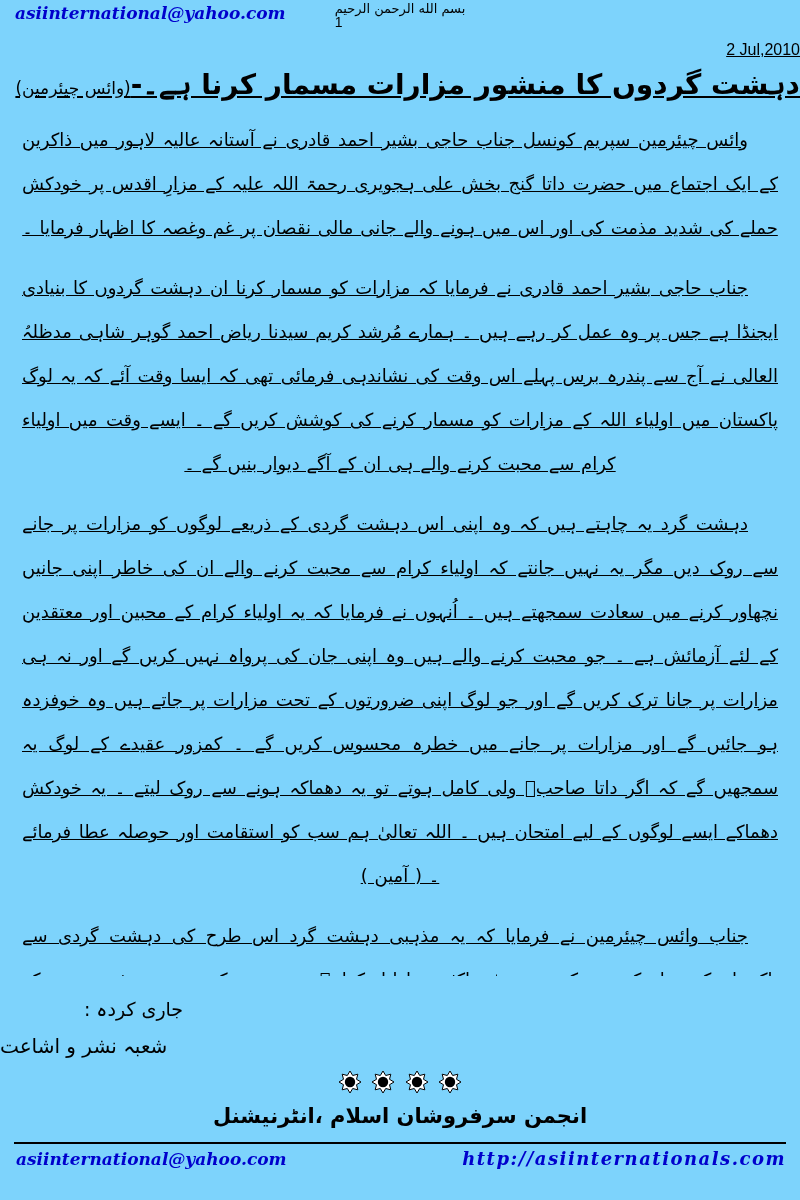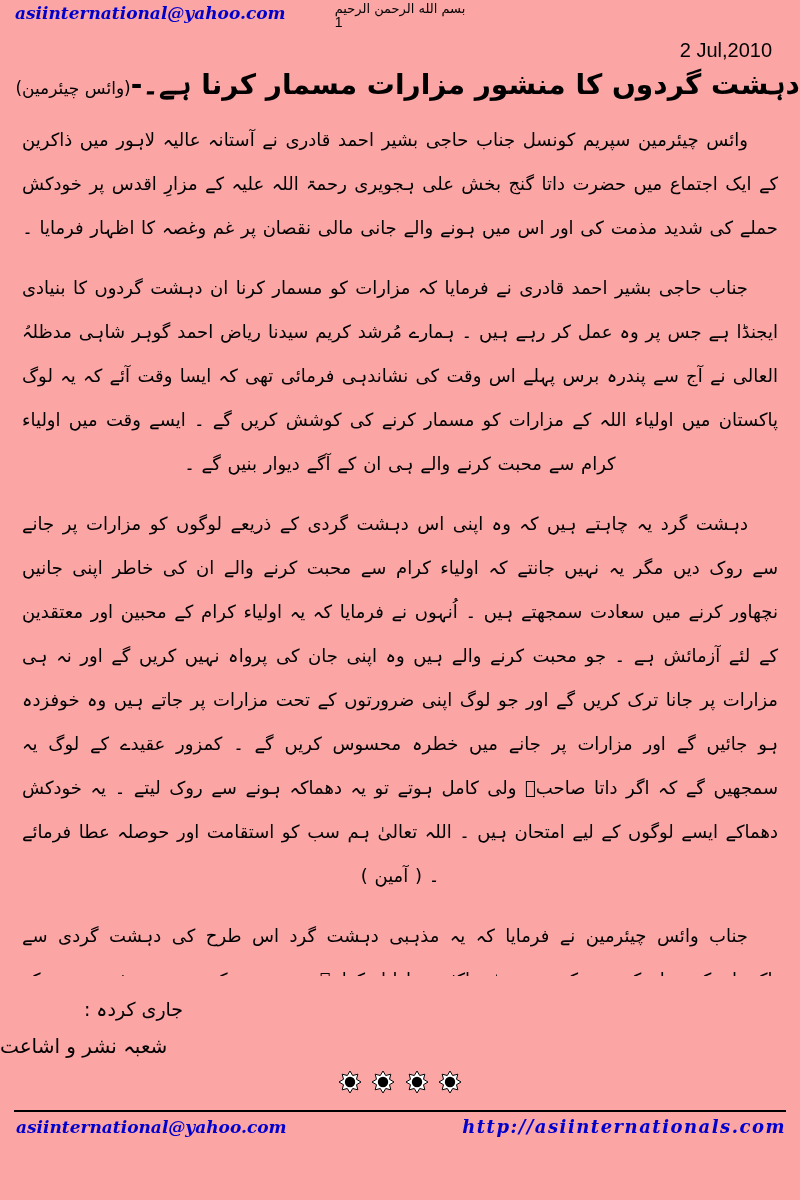--- a/index.html
+++ b/index.html
@@ -1,24 +1,25 @@
 <!DOCTYPE html>
 <html lang="ur"><head>
 <meta charset="utf-8">
 <style>
   * { margin: 0; padding: 0; box-sizing: border-box; }
   html, body { background: #ffffff; }
   .page {
     position: relative;
     width: 800px;
     height: 1200px;
-    background: #fca5a5;
+    background: #7dd3fc;
     color: #000000;
     overflow: hidden;
     font-family: "DejaVu Sans", sans-serif;
+    text-decoration: underline;
   }
   
   .top-row { position: relative; height: 40px; }
   .email-link {
     position: absolute; left: 15px; top: 3px;
     font-family: "DejaVu Serif", serif;
     font-style: italic; font-weight: bold;
     font-size: 17px; color: #0000cc;
     text-decoration: none;
   }
@@ -26,23 +27,23 @@
     position: absolute; left: 50%; top: 2px;
     transform: translateX(-50%);
     text-align: left; line-height: 1.1;
   }
   .bismillah { font-size: 13px; direction: rtl; white-space: nowrap; }
   .page-number {
     font-family: "Liberation Sans", sans-serif;
     font-size: 14px; margin-top: -1px;
   }
   .date-row {
-    text-align: right; padding-right: 28px;
+    text-align: right; 
     font-family: "Liberation Sans", sans-serif;
-    font-size: 20px; height: 22px; line-height: 20px;
+    font-size: 16px; height: 22px; line-height: 20px;
   }
   .heading {
     direction: rtl; text-align: center;
     font-weight: bold; font-size: 28px;
     line-height: 1.5; margin: 2px 0 8px 16px;
     white-space: nowrap;
   }
   .heading .subtitle { font-size: 17px; font-weight: normal; }
   
   .content {
@@ -139,20 +140,21 @@
       <svg width="24" height="24" viewBox="0 0 24 24">
         <polygon points="23,12 18.5,14.7 19.8,19.8 14.7,18.5 12,23 9.3,18.5 4.2,19.8 5.5,14.7 1,12 5.5,9.3 4.2,4.2 9.3,5.5 12,1 14.7,5.5 19.8,4.2 18.5,9.3" fill="#ffffff" stroke="#000000" stroke-width="1"></polygon>
         <circle cx="12" cy="12" r="5.2" fill="#000000"></circle>
       </svg>
       <svg width="24" height="24" viewBox="0 0 24 24">
         <polygon points="23,12 18.5,14.7 19.8,19.8 14.7,18.5 12,23 9.3,18.5 4.2,19.8 5.5,14.7 1,12 5.5,9.3 4.2,4.2 9.3,5.5 12,1 14.7,5.5 19.8,4.2 18.5,9.3" fill="#ffffff" stroke="#000000" stroke-width="1"></polygon>
         <circle cx="12" cy="12" r="5.2" fill="#000000"></circle>
       </svg>
     </div>
 
+    <div class="org-line">انجمن سرفروشان اسلام ،انٹرنیشنل</div>
 
     <div class="footer-rule"></div>
 
     <div class="footer-row">
       <a class="email-bottom" href="#">asiinternational@yahoo.com</a>
       <a class="website" href="#">http://asiinternationals.com</a>
     </div>
   </div>
 
 </div>

